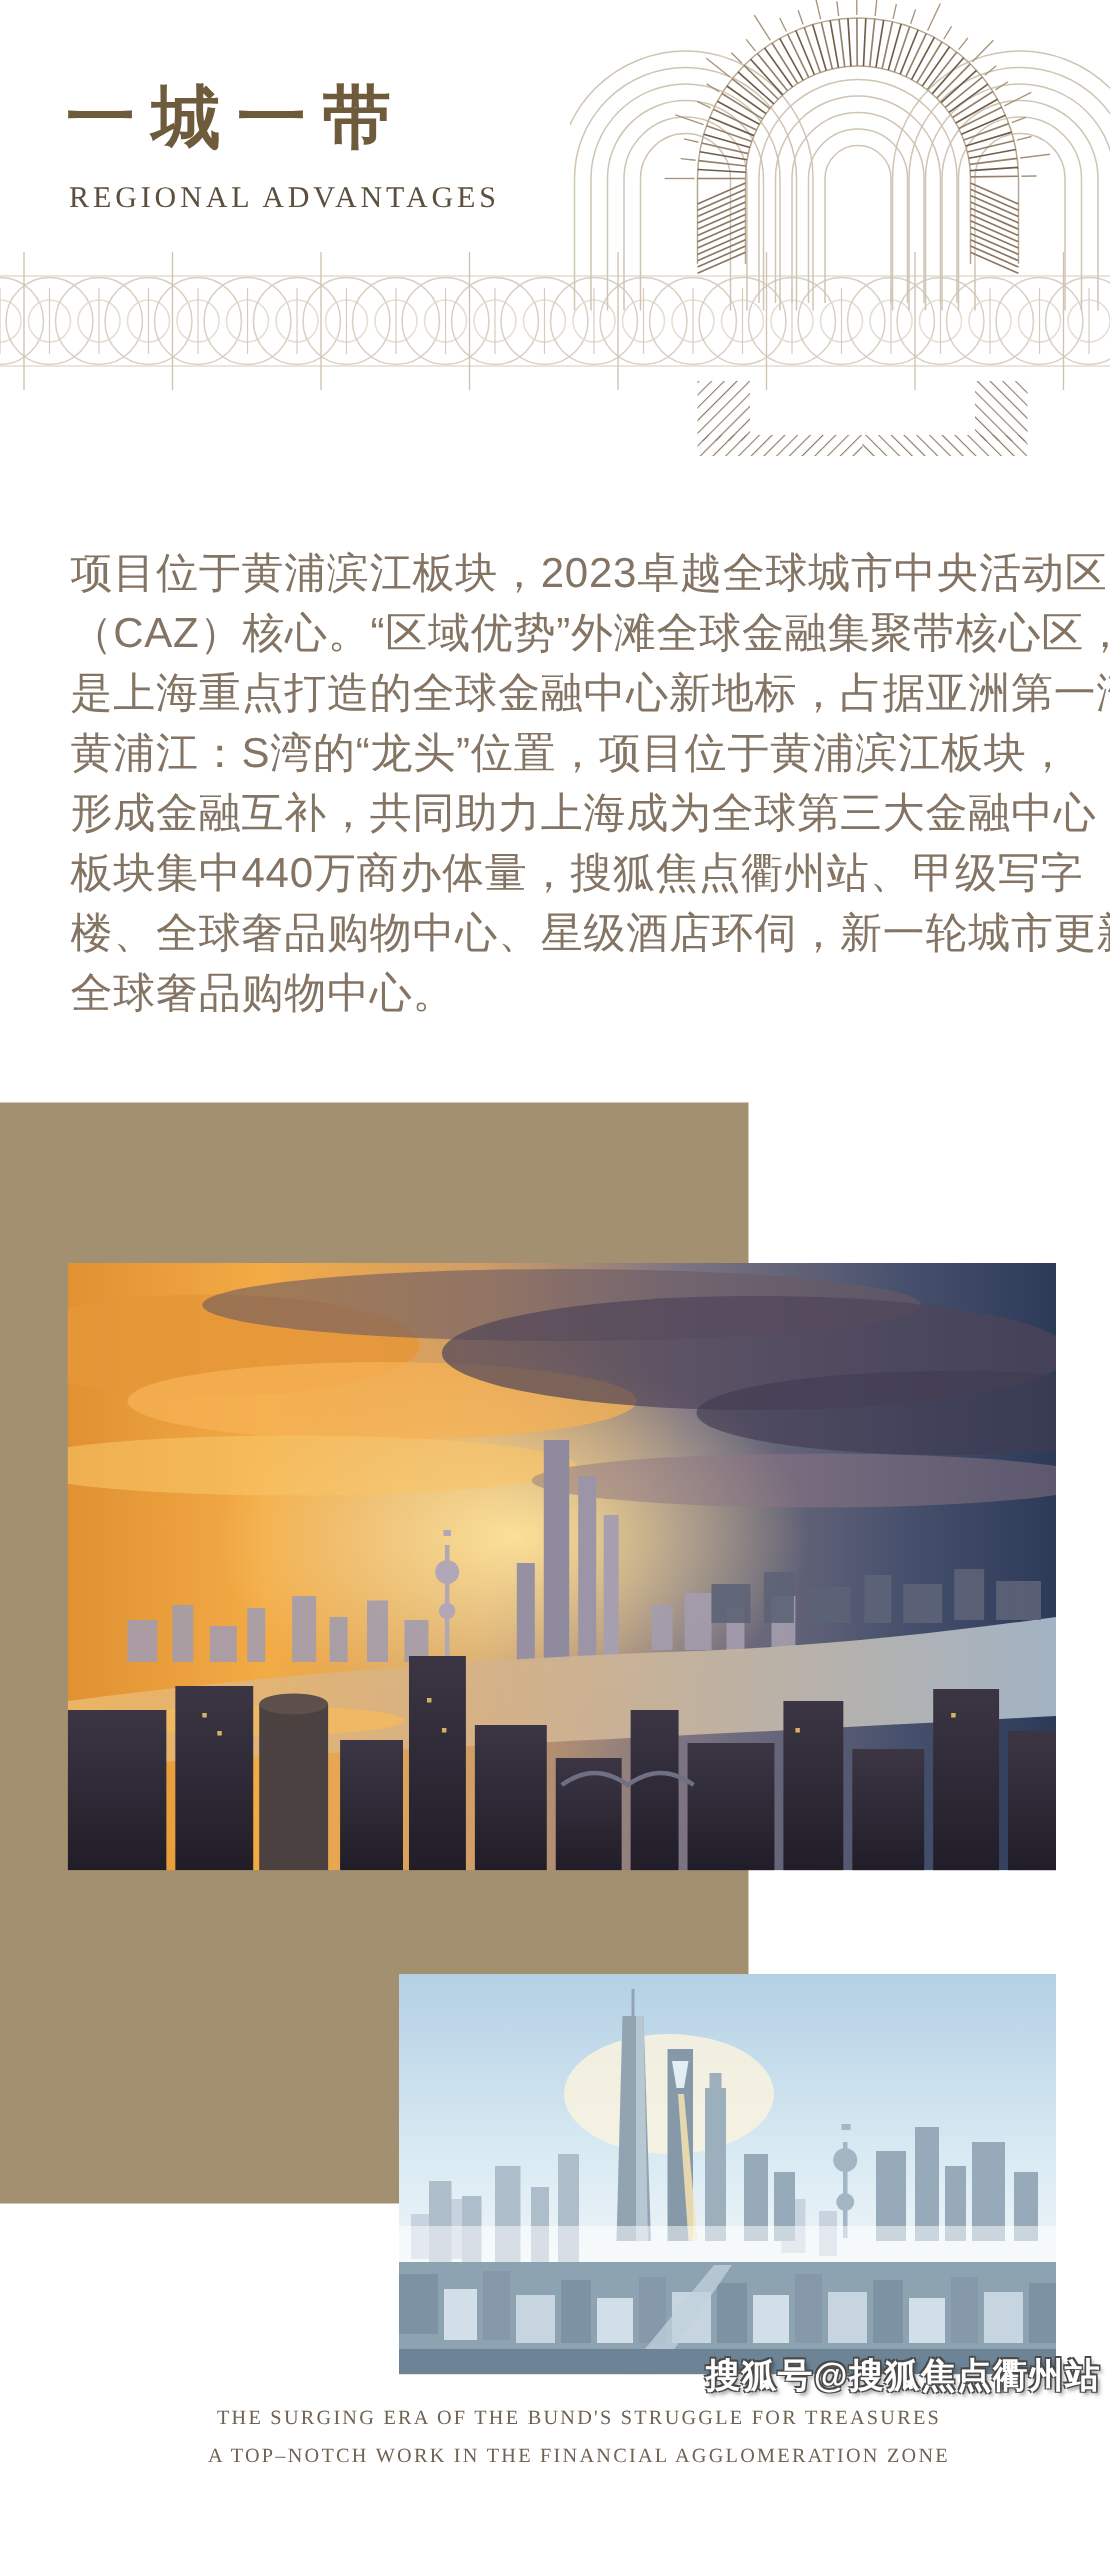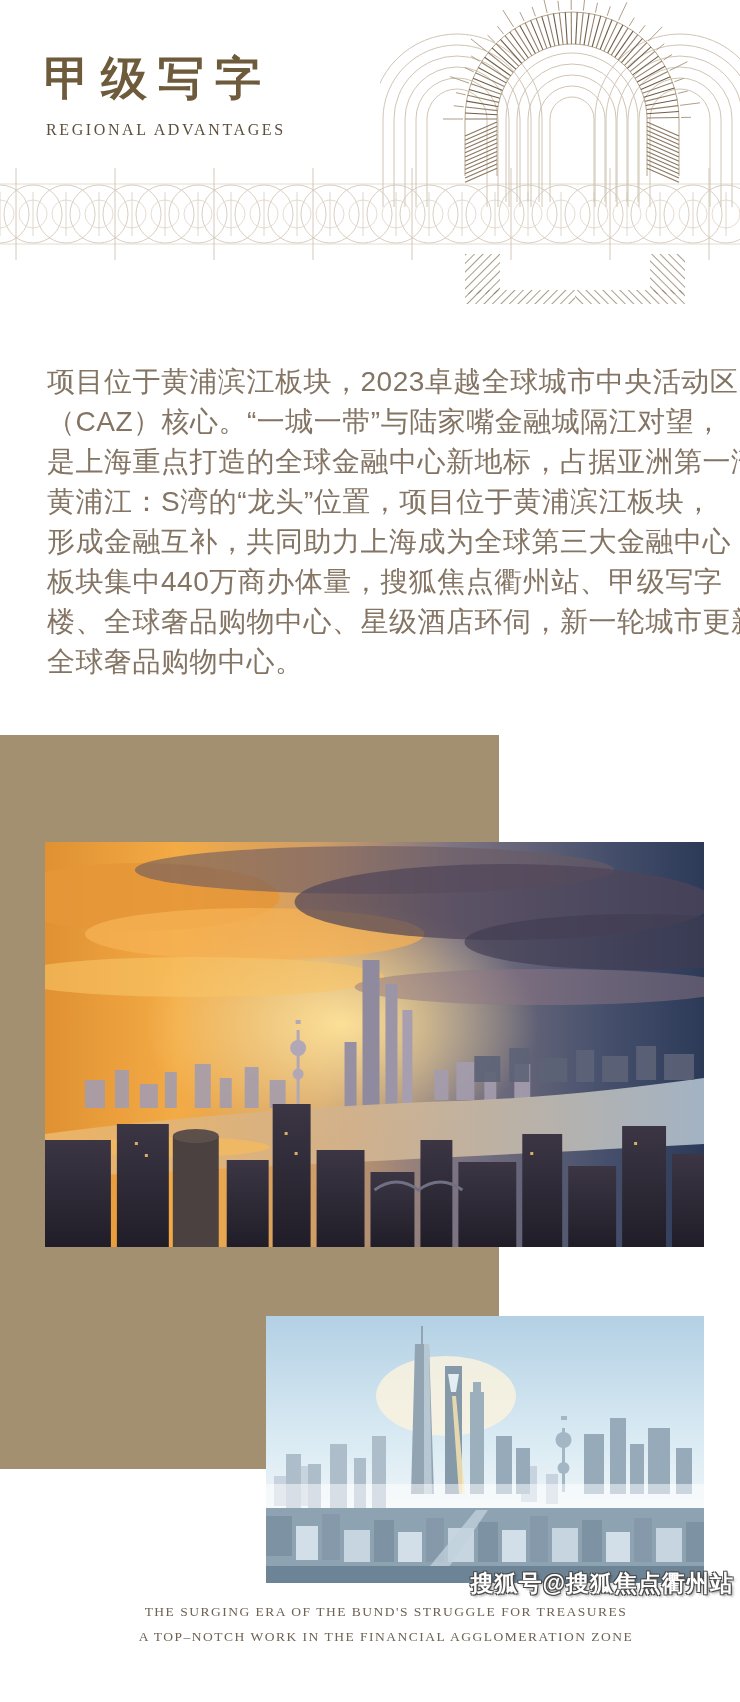--- a/index.html
+++ b/index.html
@@ -9,21 +9,21 @@
     font-family:"Liberation Sans", sans-serif;
   }
   .page-title {
     position:absolute; left:44px; top:48px;
     font-family:"Liberation Serif","DejaVu Serif",serif;
     font-size:46px; font-weight:700; color:#6e5b3c; letter-spacing:11px; white-space:nowrap;
   }
   .page-subtitle {
     position:absolute; left:46px; top:121px;
     font-family:"Liberation Serif","DejaVu Serif",serif;
-    font-size:16px; color:#5d4f3d; letter-spacing:2.6px; white-space:nowrap;
+    font-size:20px; color:#5d4f3d; letter-spacing:2.6px; white-space:nowrap;
   }
   .band-svg { position:absolute; left:0; top:162px; width:740px; height:104px; }
   .arch-svg { position:absolute; left:380px; top:0; width:360px; height:312px; }
   .intro {
     position:absolute; left:47px; top:362px; width:665px;
     font-size:28px; line-height:40px; color:#847463; letter-spacing:0.5px;
   }
   .intro div { white-space:nowrap; }
   .accent-block { position:absolute; left:0; top:735px; width:499px; height:734px; background:#a29070; }
   .photo { position:absolute; overflow:hidden; }
@@ -38,21 +38,21 @@
   .caption-line + .caption-line { margin-top:9px; }
   .watermark {
     position:absolute; right:6px; top:1568px;
     font-size:23px; font-weight:700; color:#ffffff; letter-spacing:1px; white-space:nowrap;
     text-shadow:1px 1px 0 #4a4a4a, -1px -1px 0 #4a4a4a, 1px -1px 0 #4a4a4a, -1px 1px 0 #4a4a4a, 2px 2px 3px rgba(0,0,0,.45);
   }
 </style>
 </head>
 <body>
 
-<div class="page-title" style="color: rgb(110, 91, 60);">甲级写字</div>
+<div class="page-title" style="color: rgb(110, 91, 60);">一城一带</div>
 <div class="page-subtitle">REGIONAL ADVANTAGES</div>
 
 <svg id="band-svg" class="band-svg" viewBox="0 0 740 104">
     <line x1="0" y1="22" x2="740" y2="22" stroke="#e3dbd0" stroke-width="1"></line>
     <line x1="0" y1="82" x2="740" y2="82" stroke="#e3dbd0" stroke-width="1"></line>
     <circle cx="0" cy="52" r="29" fill="none" stroke="#d9cfc2" stroke-width="1"></circle>
     <circle cx="0" cy="52" r="14" fill="none" stroke="#e6ddd2" stroke-width="1"></circle>
     <line x1="0" y1="30" x2="0" y2="74" stroke="#d6ccbe" stroke-width="0.8"></line>
     <circle cx="33" cy="52" r="29" fill="none" stroke="#d9cfc2" stroke-width="1"></circle>
     <circle cx="33" cy="52" r="14" fill="none" stroke="#e6ddd2" stroke-width="1"></circle>
@@ -271,21 +271,21 @@
     <line x1="85" y1="173.79999999999993" x2="117" y2="159.79999999999993" stroke="#8a7760" stroke-width="1.1"></line>
     <line x1="267" y1="159.79999999999993" x2="299" y2="173.79999999999993" stroke="#8a7760" stroke-width="1.1"></line>
     <line x1="85" y1="177.99999999999991" x2="117" y2="163.99999999999991" stroke="#8a7760" stroke-width="1.1"></line>
     <line x1="267" y1="163.99999999999991" x2="299" y2="177.99999999999991" stroke="#8a7760" stroke-width="1.1"></line>
     <line x1="85" y1="182.1999999999999" x2="117" y2="168.1999999999999" stroke="#8a7760" stroke-width="1.1"></line>
     <line x1="267" y1="168.1999999999999" x2="299" y2="182.1999999999999" stroke="#8a7760" stroke-width="1.1"></line>
   </svg>
 
 <div class="intro">
   <div>项目位于黄浦滨江板块，2023卓越全球城市中央活动区</div>
-  <div>（CAZ）核心。“一城一带”与陆家嘴金融城隔江对望，</div>
+  <div>（CAZ）核心。“区域优势”外滩全球金融集聚带核心区，</div>
   <div>是上海重点打造的全球金融中心新地标，占据亚洲第一湾</div>
   <div>黄浦江：S湾的“龙头”位置，项目位于黄浦滨江板块，</div>
   <div>形成金融互补，共同助力上海成为全球第三大金融中心，</div>
   <div>板块集中440万商办体量，搜狐焦点衢州站、甲级写字</div>
   <div>楼、全球奢品购物中心、星级酒店环伺，新一轮城市更新</div>
   <div>全球奢品购物中心。</div>
 </div>
 
 <div class="accent-block" style="background: rgb(162, 144, 112);"></div>
 

